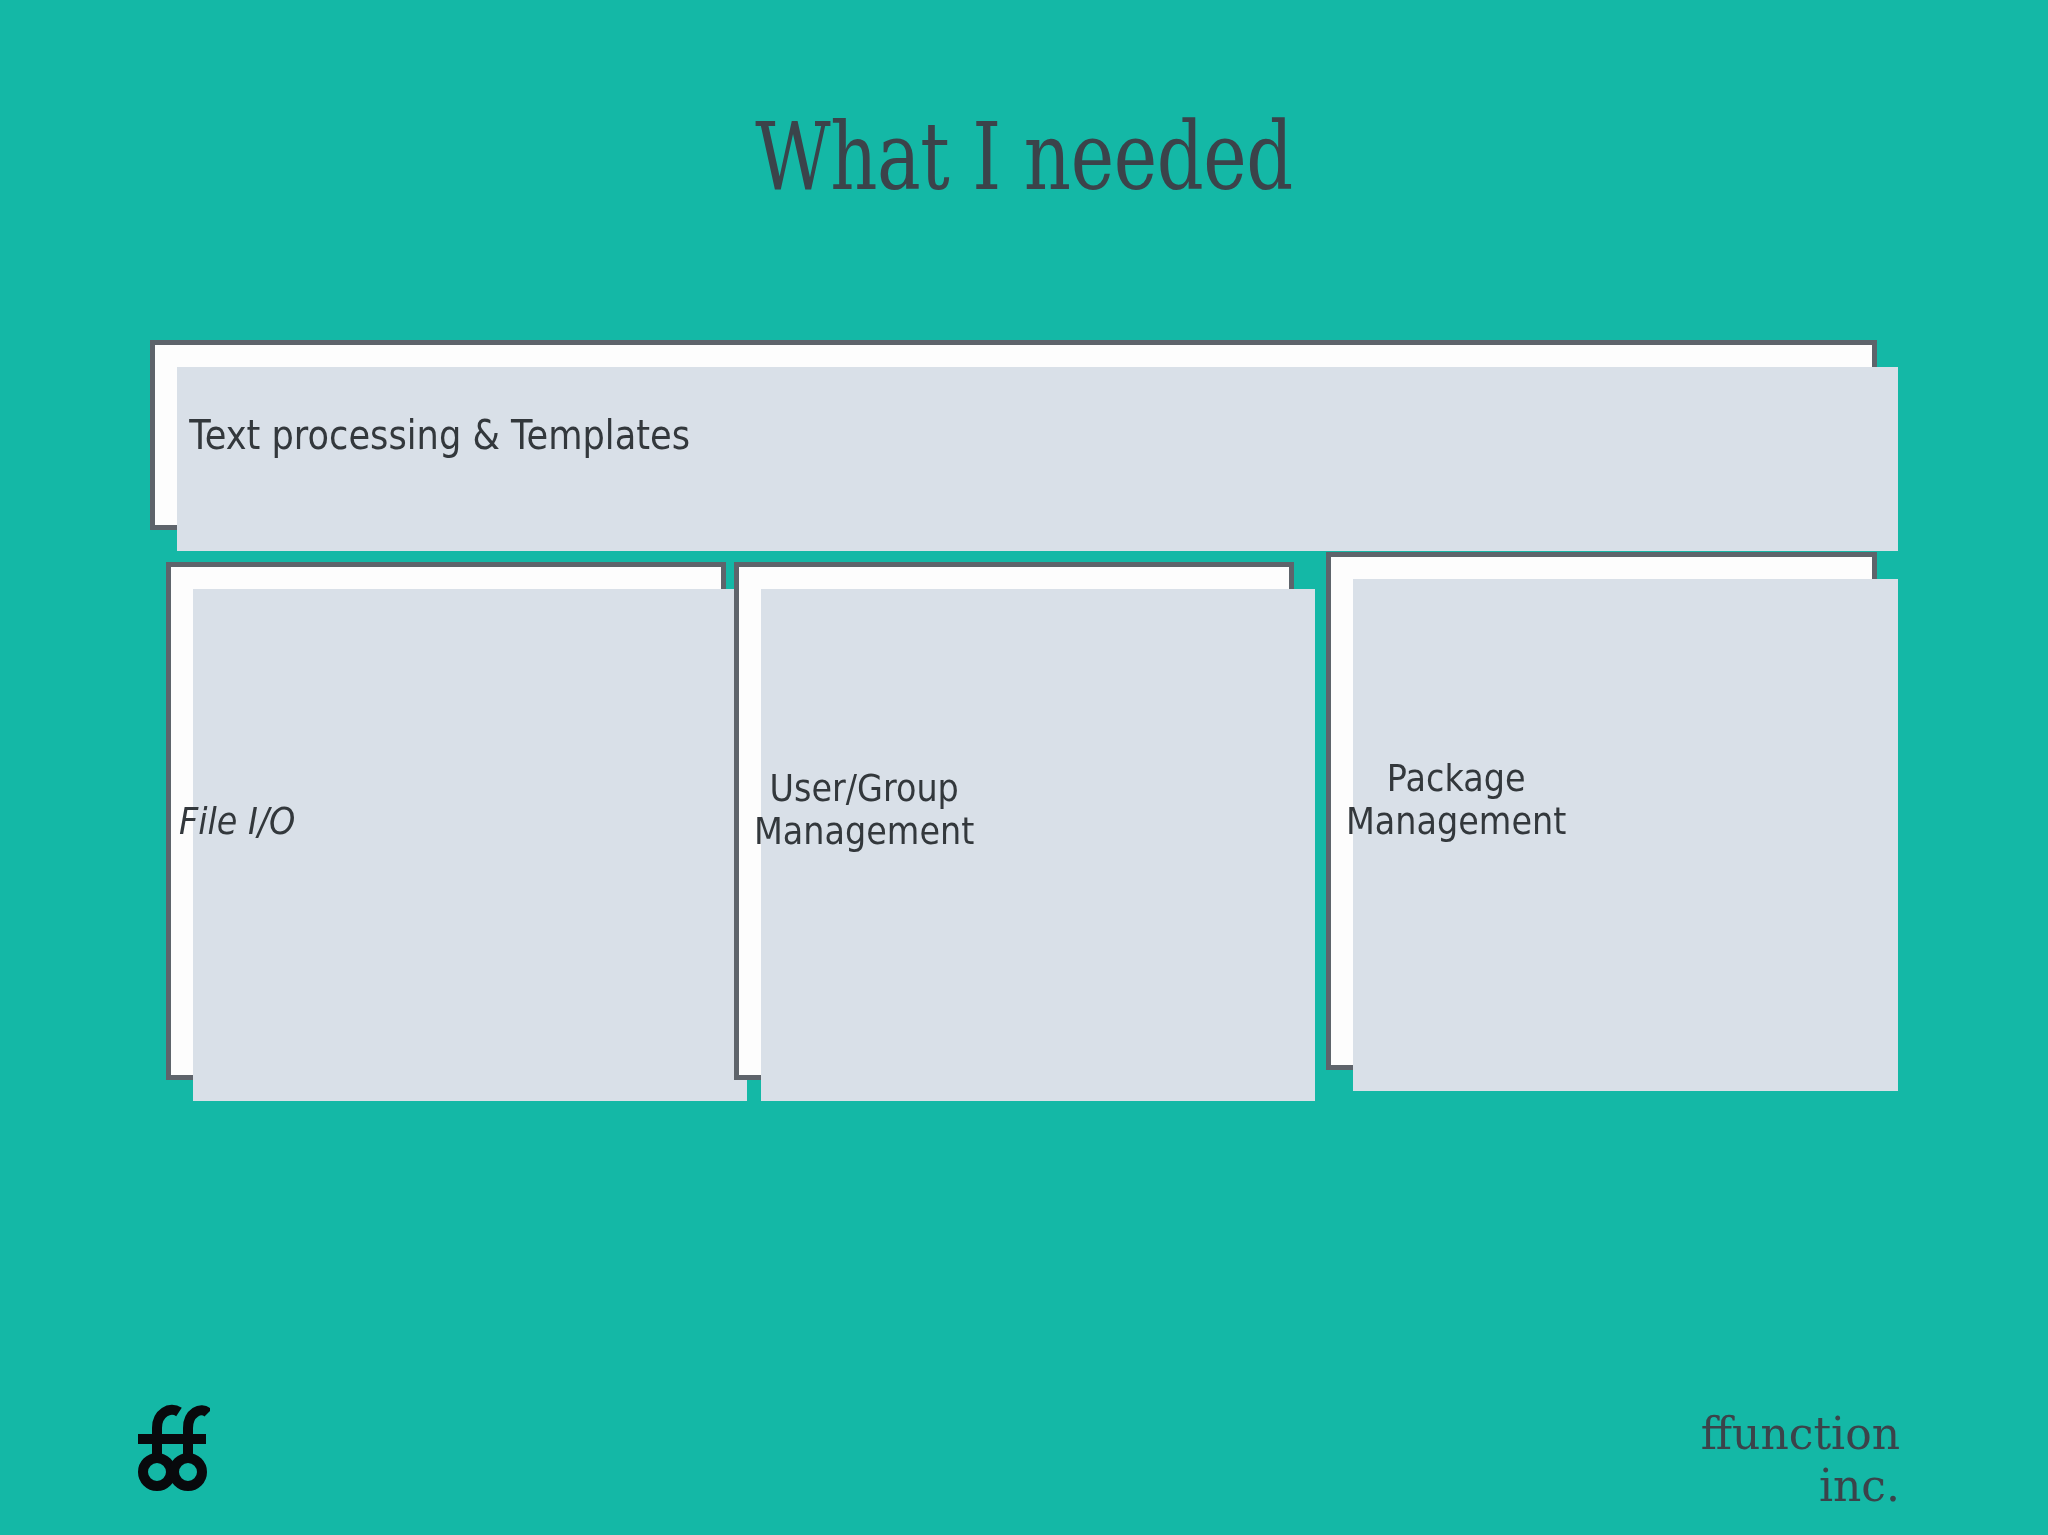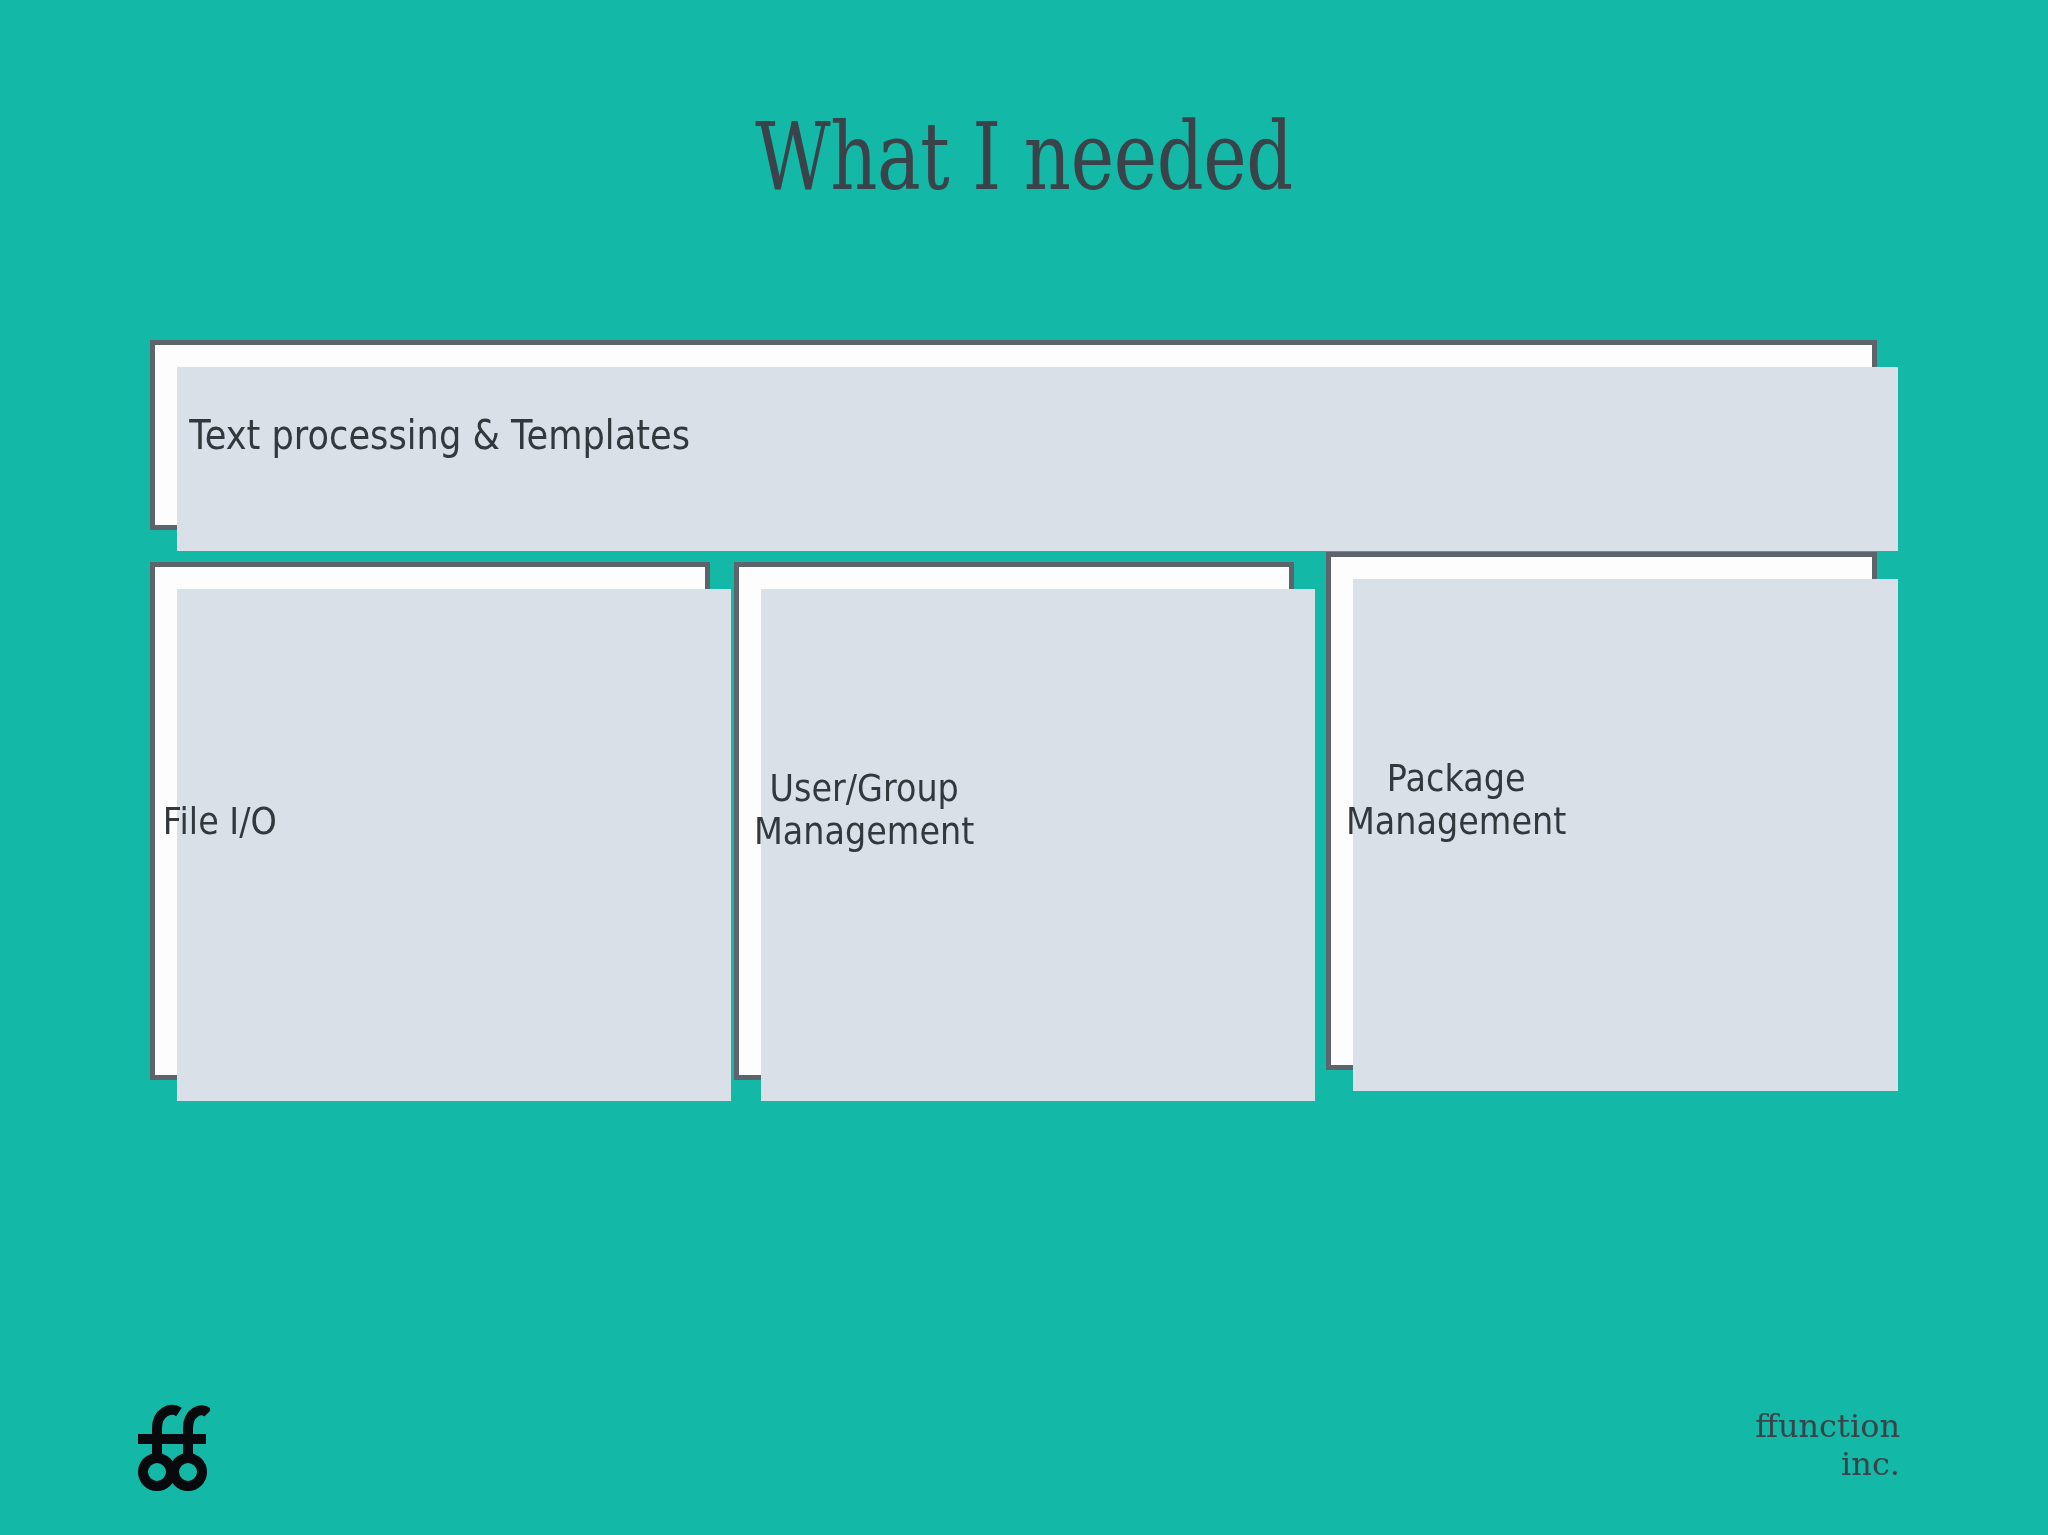--- a/index.html
+++ b/index.html
@@ -88,24 +88,25 @@
     top: 0;
     width: 1727px;
     height: 190px;
   }
   #node-text-processing .node-label {
     font-size: 40px;
   }
 
   
   #node-file-io {
-    left: 0;
+    left: 16px;
     top: 222px;
     width: 560px;
     height: 518px;
+    font-style: italic;
   }
   #node-user-group {
     left: 584px;
     top: 222px;
     width: 560px;
     height: 518px;
   }
   #node-package-mgmt {
     left: 1176px;
     top: 212px;
@@ -136,21 +137,21 @@
     width: 86px;
     height: 96px;
   }
 
   .footer-wordmark {
     position: absolute;
     right: 148px;
     top: 1408px;
     text-align: right;
     font-family: "DejaVu Serif", "Liberation Serif", serif;
-    font-size: 32px;
+    font-size: 44px;
     line-height: 1.18;
     color: #3b434a;
   }
   .footer-wordmark span {
     display: block;
   }
 </style>
 </head>
 <body>
 

